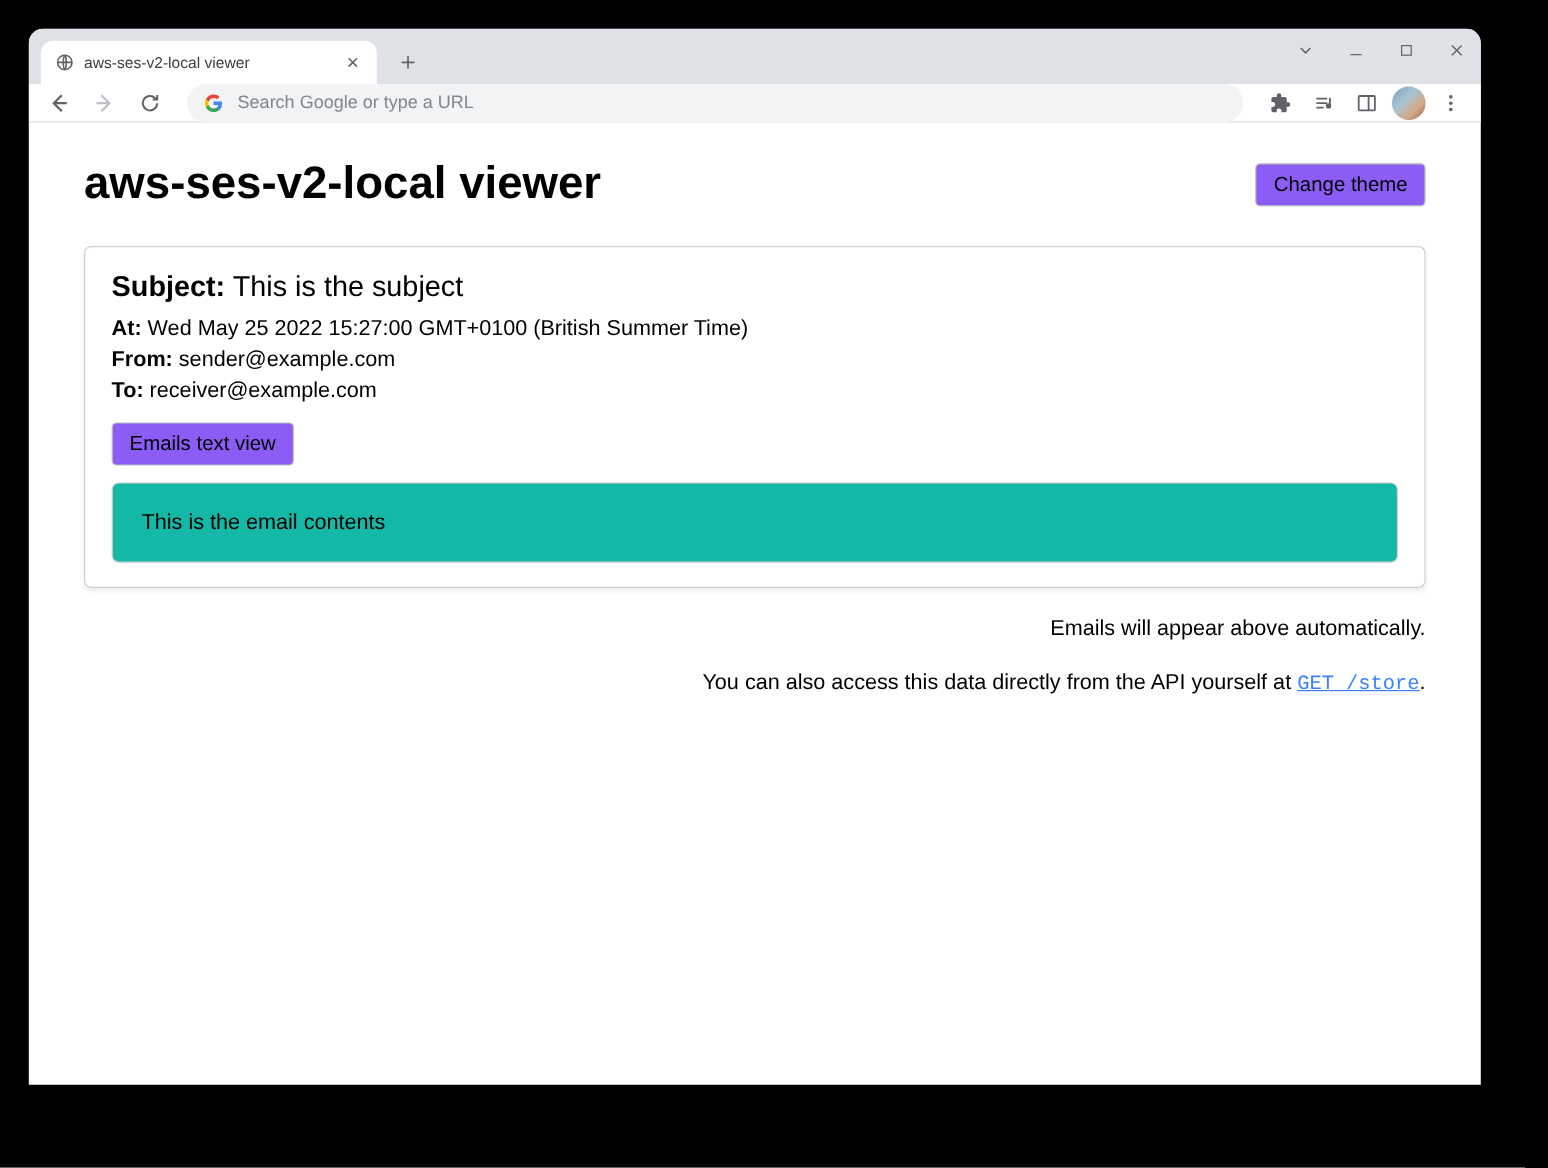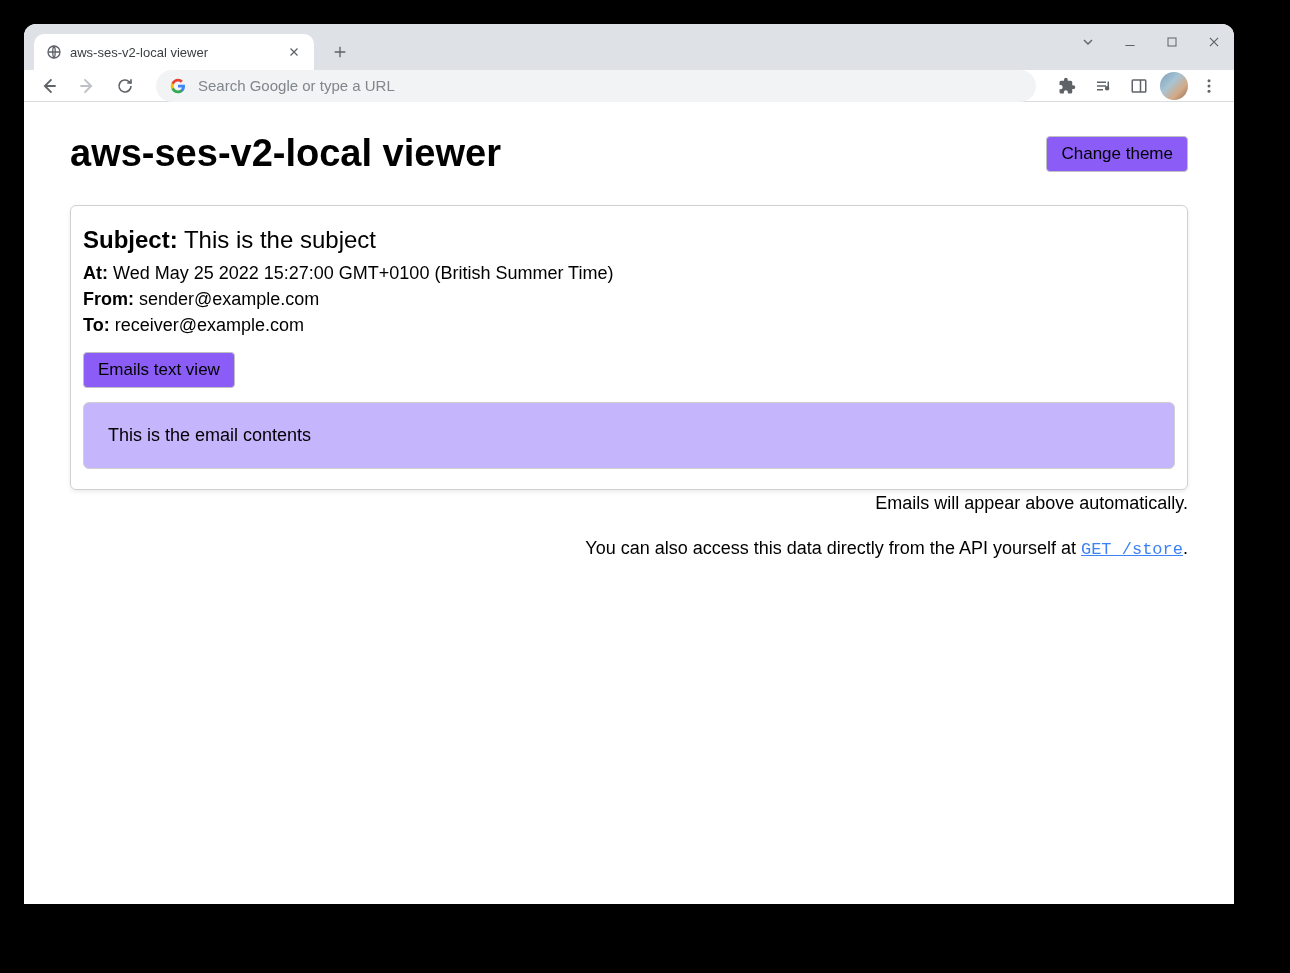--- a/index.html
+++ b/index.html
@@ -186,37 +186,38 @@
       border: 1px solid #c0c0c0;
       border-radius: 4px;
       padding: 7px 14px;
       font-size: 17px;
       cursor: pointer;
       font-family: inherit;
     }
     .card {
       border: 1px solid #d0d0d0;
       border-radius: 6px;
-      padding: 20px 12px;
+      padding: 20px 22px;
+      margin-bottom: 20px;
       box-shadow: 0 2px 4px rgba(0,0,0,0.08);
     }
     .subject-line {
       font-size: 24px;
       margin-bottom: 6px;
     }
     .meta-line {
       font-size: 18px;
       line-height: 1.45;
     }
     .meta-line strong { font-weight: bold; }
     .toggle-wrap { margin: 14px 0; }
     .email-body {
       border: 1px solid #d0d0d0;
       border-radius: 6px;
-      background: #c4b5fd;
+      background: #14b8a6;
       padding: 22px 24px;
       font-size: 18px;
     }
     .info-p {
       font-size: 18px;
       margin-bottom: 18px;
       line-height: 1.5;
       text-align: right;
     }
     .link {

